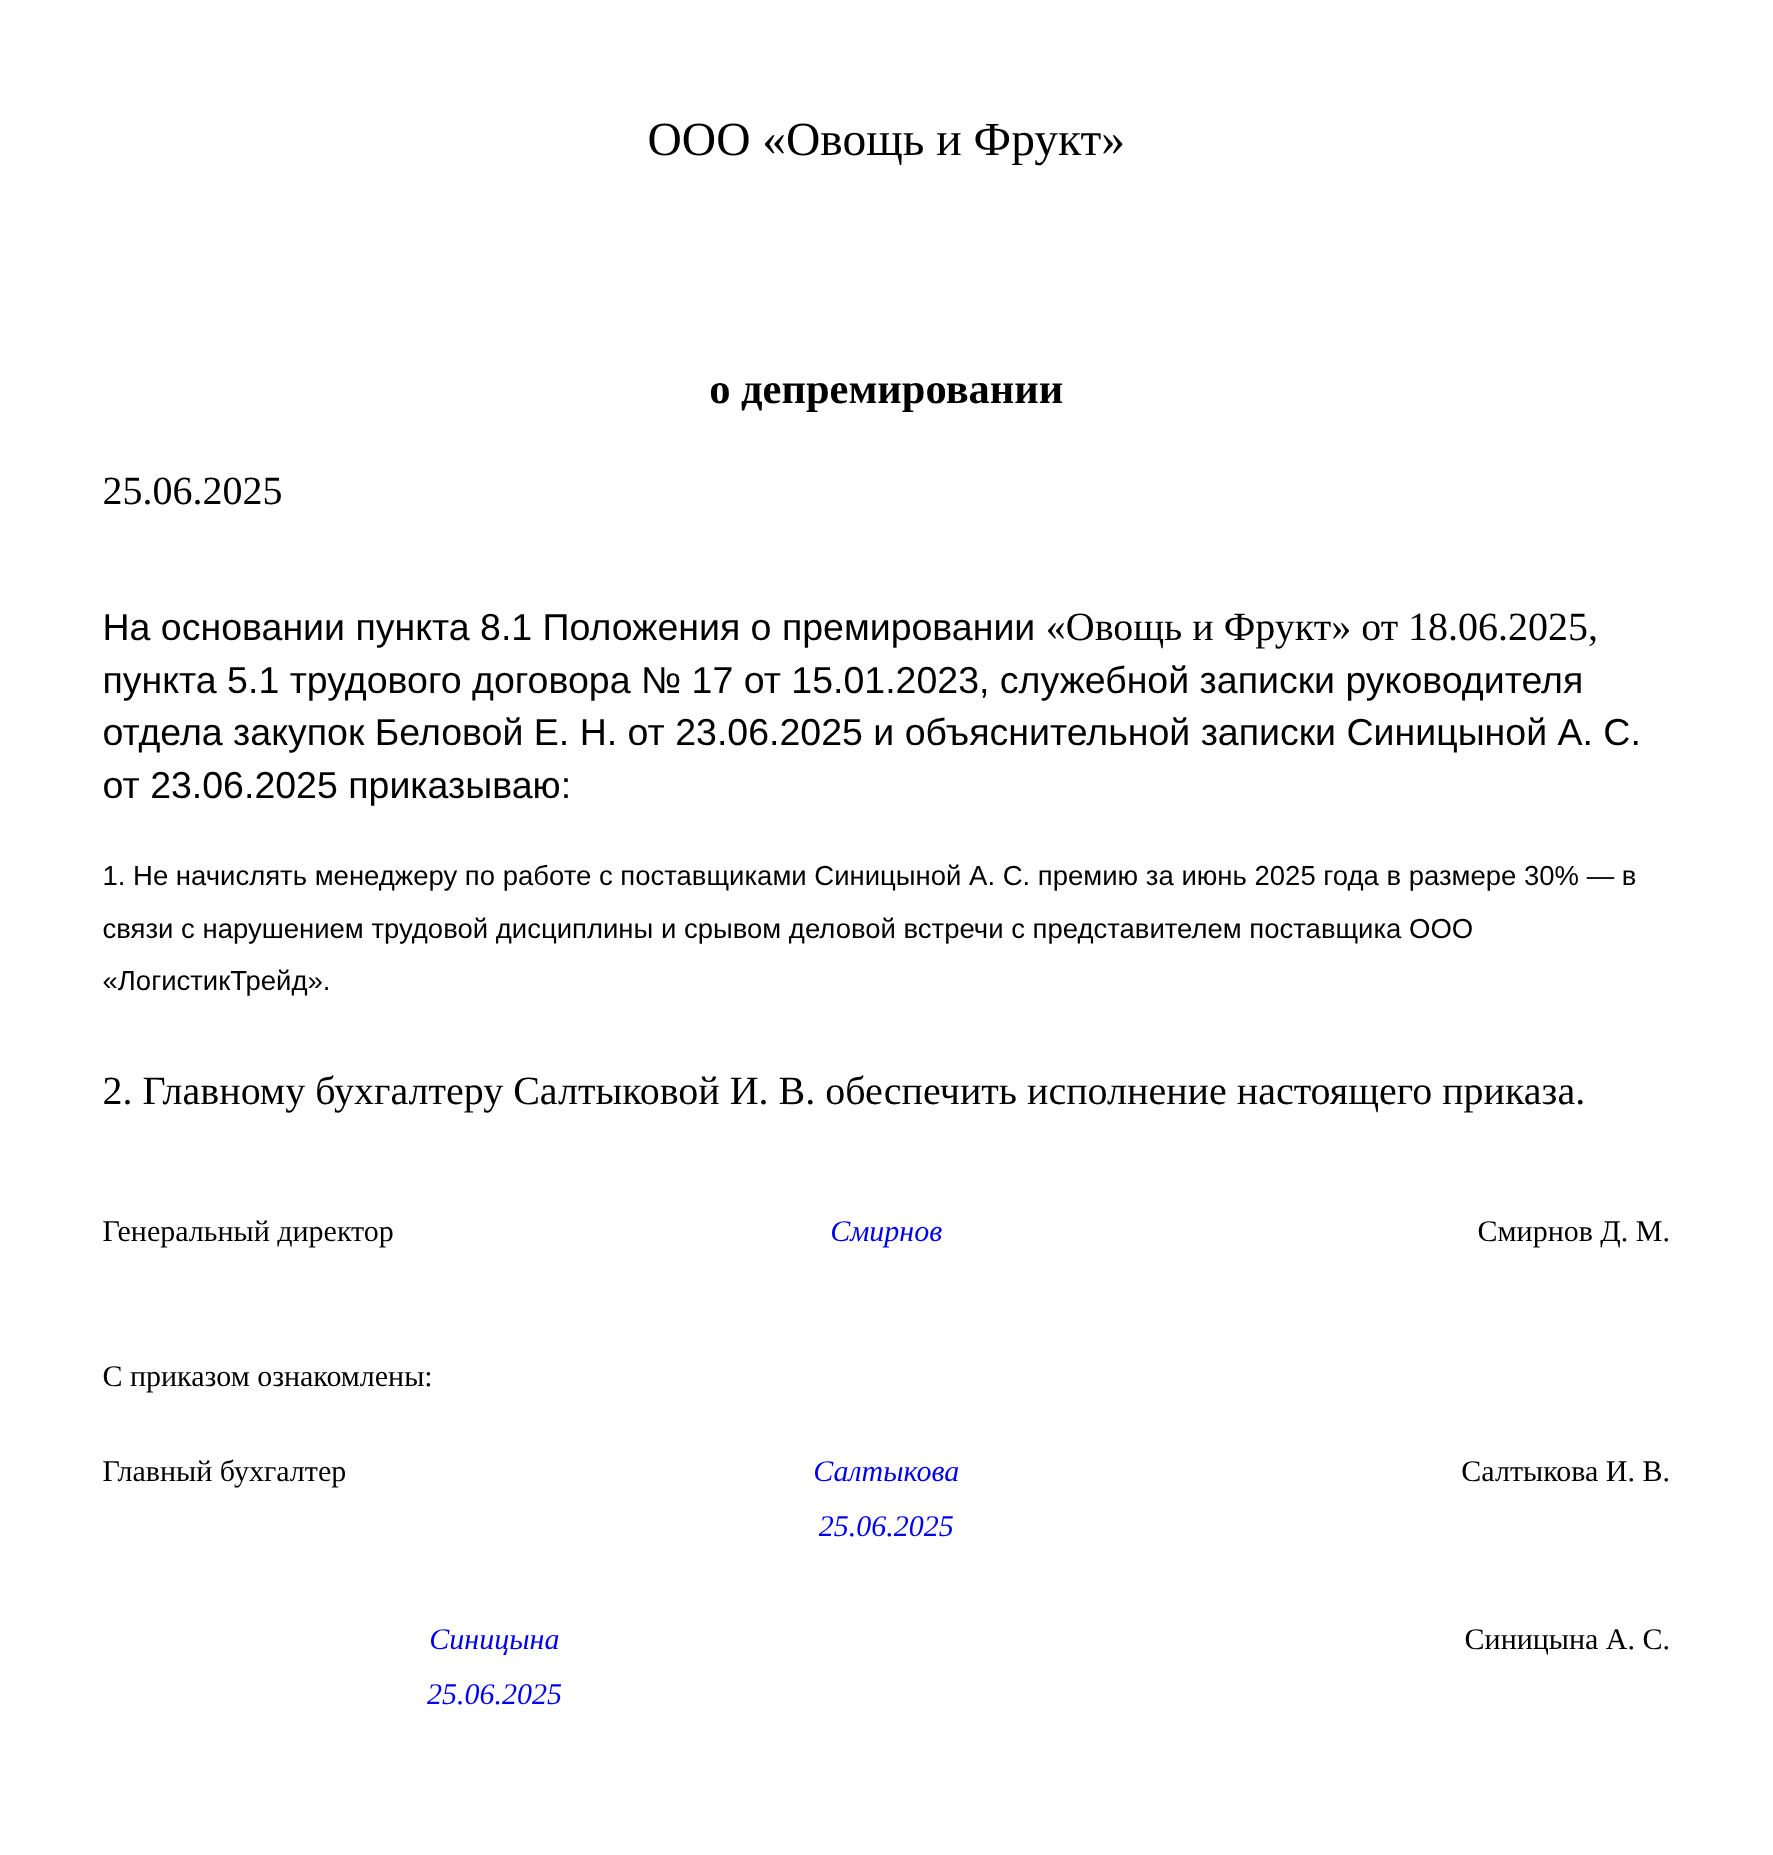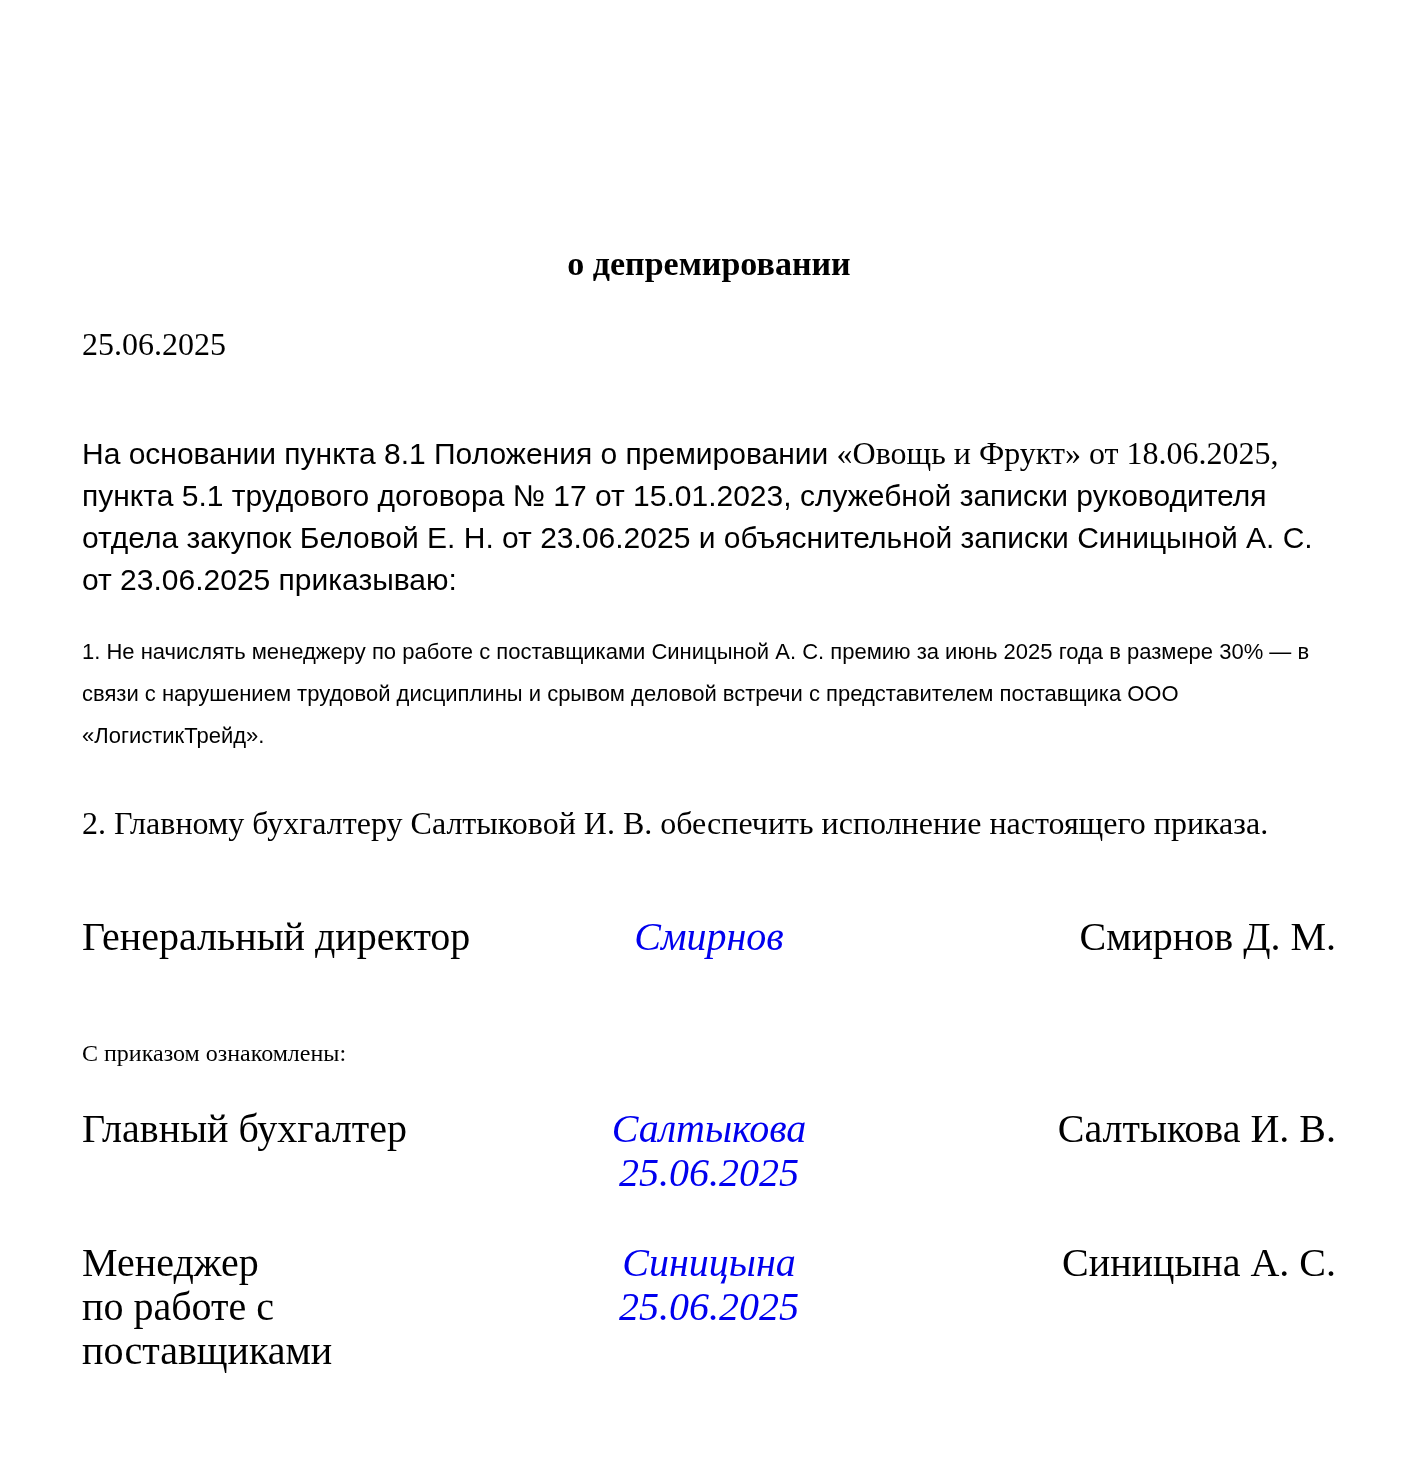--- a/index.html
+++ b/index.html
@@ -47,21 +47,21 @@
     font-size: 22px;
     line-height: 42px;
   }
   .item-serif {
     margin-top: 44px;
     font-size: 32px;
     line-height: 44px;
   }
   .sig-row {
     display: flex;
-    font-size: 40px;
+    font-size: 24px;
     line-height: 44px;
   }
   .sig-row .col-left  { flex: 1; text-align: left; }
   .sig-row .col-mid   { flex: 1; text-align: center; }
   .sig-row .col-right { flex: 1; text-align: right; }
   .signature {
     color: var(--sig-color);
     font-style: italic;
     font-family: "Liberation Serif", serif;
   }
@@ -72,20 +72,21 @@
     line-height: 44px;
   }
   .accountant-row { margin-top: 32px; }
   .manager-row { margin-top: 46px; }
 </style>
 </head>
 <body>
 
 <div class="page">
 
+  <div class="company-title">ООО «Овощь и Фрукт»</div>
 
   <div class="order-heading">
     <div>о депремировании</div>
   </div>
 
   <div class="city-row">
     <span>25.06.2025</span>
   </div>
 
   <p class="basis"><span>На основании пункта 8.1 Положения о премировании </span><span class="serif-part">«Овощь и Фрукт» от 18.06.2025,</span><span> пункта 5.1 трудового договора № 17 от 15.01.2023, служебной записки руководителя отдела закупок Беловой Е. Н. от 23.06.2025 и объяснительной записки Синицыной А. С. от 23.06.2025 приказываю:</span></p>
@@ -105,24 +106,20 @@
   <div class="sig-row accountant-row">
     <div class="col-left">Главный бухгалтер</div>
     <div class="col-mid">
       <div class="signature">Салтыкова</div>
       <div class="signature">25.06.2025</div>
     </div>
     <div class="col-right">Салтыкова И. В.</div>
   </div>
 
   <div class="sig-row manager-row">
-    <div class="col-left">
-      <div>Менеджер</div>
-      <div>по работе с поставщиками</div>
-    </div>
     <div class="col-mid">
       <div class="signature">Синицына</div>
       <div class="signature">25.06.2025</div>
     </div>
     <div class="col-right">Синицына А. С.</div>
   </div>
 
 </div>
 
 </body></html>

